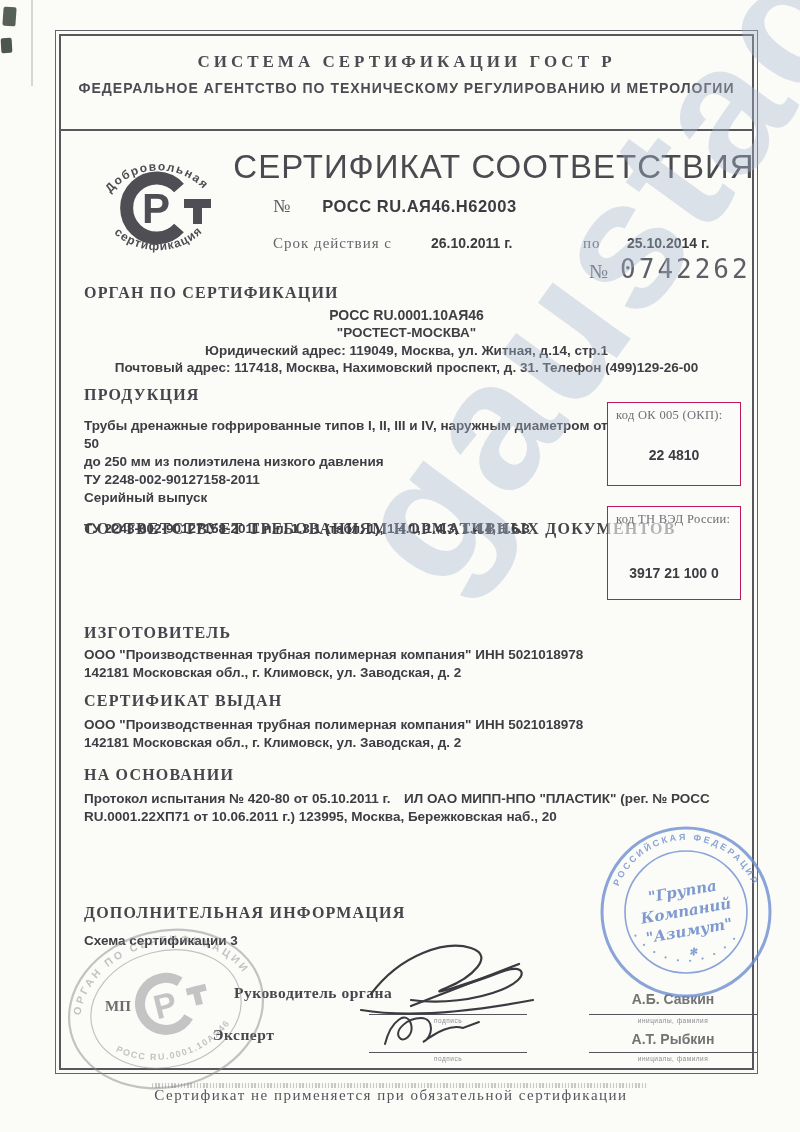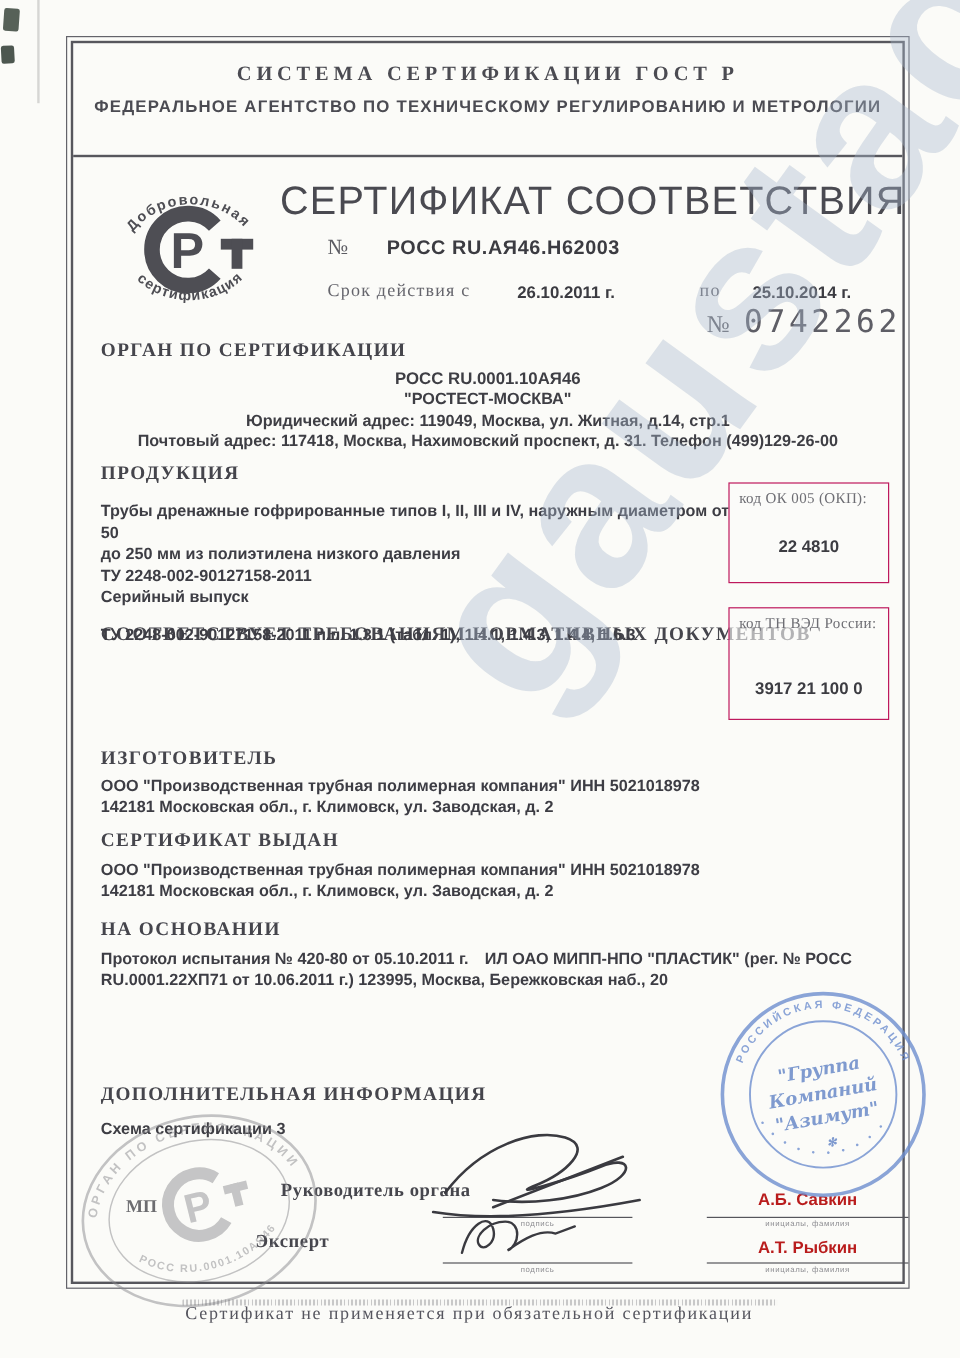--- a/index.html
+++ b/index.html
@@ -69,21 +69,21 @@
   .okp-box{top:366px;height:84px;} .okp-box .cb-value{margin-top:24px;}
   .tnved-box{top:470px;height:94px;} .tnved-box .cb-value{margin-top:38px;}
 
   .sig-role{position:absolute;left:152px;font-family:"Liberation Serif",serif;font-weight:bold;
     font-size:15.5px;letter-spacing:.5px;color:#46464d;z-index:4;}
   .r1{top:948px;margin-left:21px;} .r2{top:990px;}
   .sig-line{position:absolute;border-top:1.5px solid #55555b;z-index:4;}
   .cap{position:absolute;width:100%;text-align:center;font-size:6.5px;letter-spacing:.5px;color:#8d8d92;top:2px;}
   .ln1a{left:308px;top:978px;width:158px;} .ln1b{left:528px;top:978px;width:168px;}
   .ln2a{left:308px;top:1016px;width:158px;} .ln2b{left:528px;top:1016px;width:168px;}
-  .sig-name{position:absolute;width:168px;left:528px;text-align:center;font-weight:bold;font-size:14px;color:#b91c1c;z-index:4;}
+  .sig-name{position:absolute;width:168px;left:528px;text-align:center;font-weight:bold;font-size:14px;color:#737373;z-index:4;}
   .n1{top:955px;} .n2{top:995px;}
   .sig-svg{position:absolute;z-index:5;}
   .sig1{left:290px;top:898px;} .sig2{left:316px;top:966px;}
 
   .disclaimer{position:absolute;left:40px;top:1051px;width:580px;text-align:center;
     font-family:"Liberation Serif",serif;font-size:15px;letter-spacing:1.5px;color:#55555e;z-index:3;}
 
   .stamp{position:absolute;pointer-events:none;}
   .stamp-gray{left:-15px;top:878px;z-index:5;}
   .stamp-blue{left:535px;top:786px;z-index:5;}

